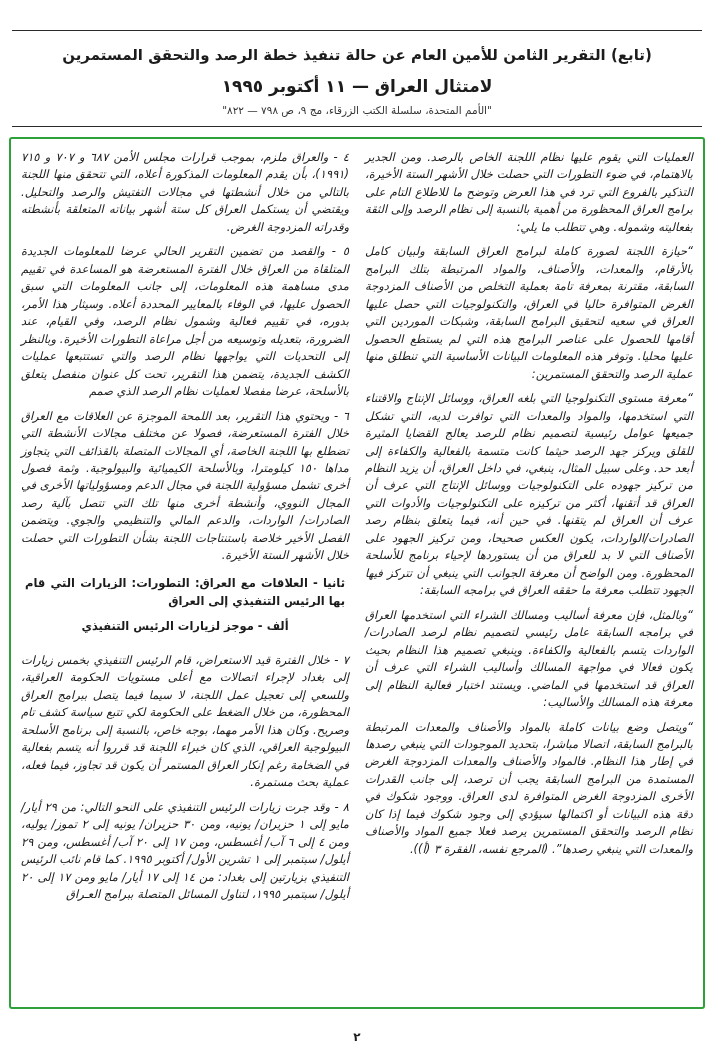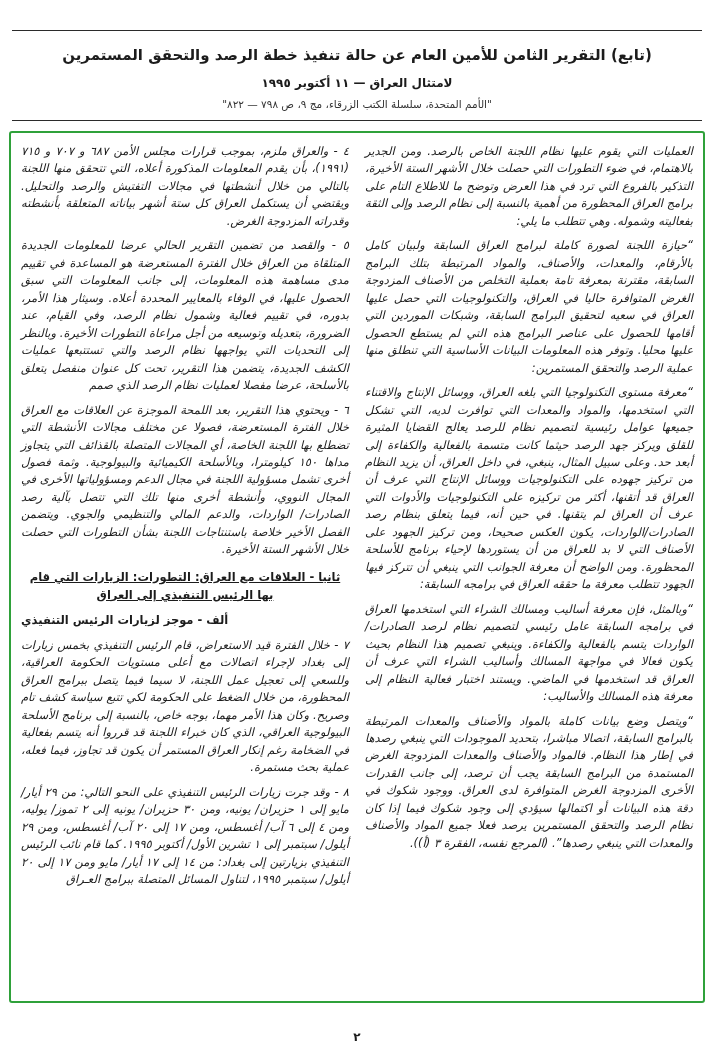--- a/index.html
+++ b/index.html
@@ -33,21 +33,21 @@
     border-top:1.5px solid #2b2b2b;
     margin:0;
   }
   .doc-title{
     font-size:15px;
     font-weight:bold;
     line-height:1.4;
     padding:14px 10px 4px 10px;
   }
   .doc-subtitle{
-    font-size:12px;
+    font-size:17px;
     font-weight:bold;
     padding:6px 10px 2px 10px;
   }
   .source-note{
     font-size:10.5px;
     color:#333;
     padding:6px 10px 10px 10px;
     letter-spacing:0.2px;
   }
   
@@ -74,29 +74,27 @@
   }
   .col p{
     margin:0 0 7px 0;
     font-style:italic;
   }
   .col p.quote{
     margin-bottom:7px;
   }
   .sec-heading{
     font-weight:bold;
-    text-align:center;
     margin:10px 4px 4px 4px;
     line-height:1.55;
-    text-decoration:underline;
   }
   .sub-heading{
     font-weight:bold;
-    text-align:left;
-    margin:8px 0 7px 0;
+    text-align:center;
+    margin:8px 0 16px 0;
   }
   
   .page-footer{
     position:absolute;
     bottom:12px;
     left:0;
     width:100%;
     text-align:center;
   }
   .page-number{

